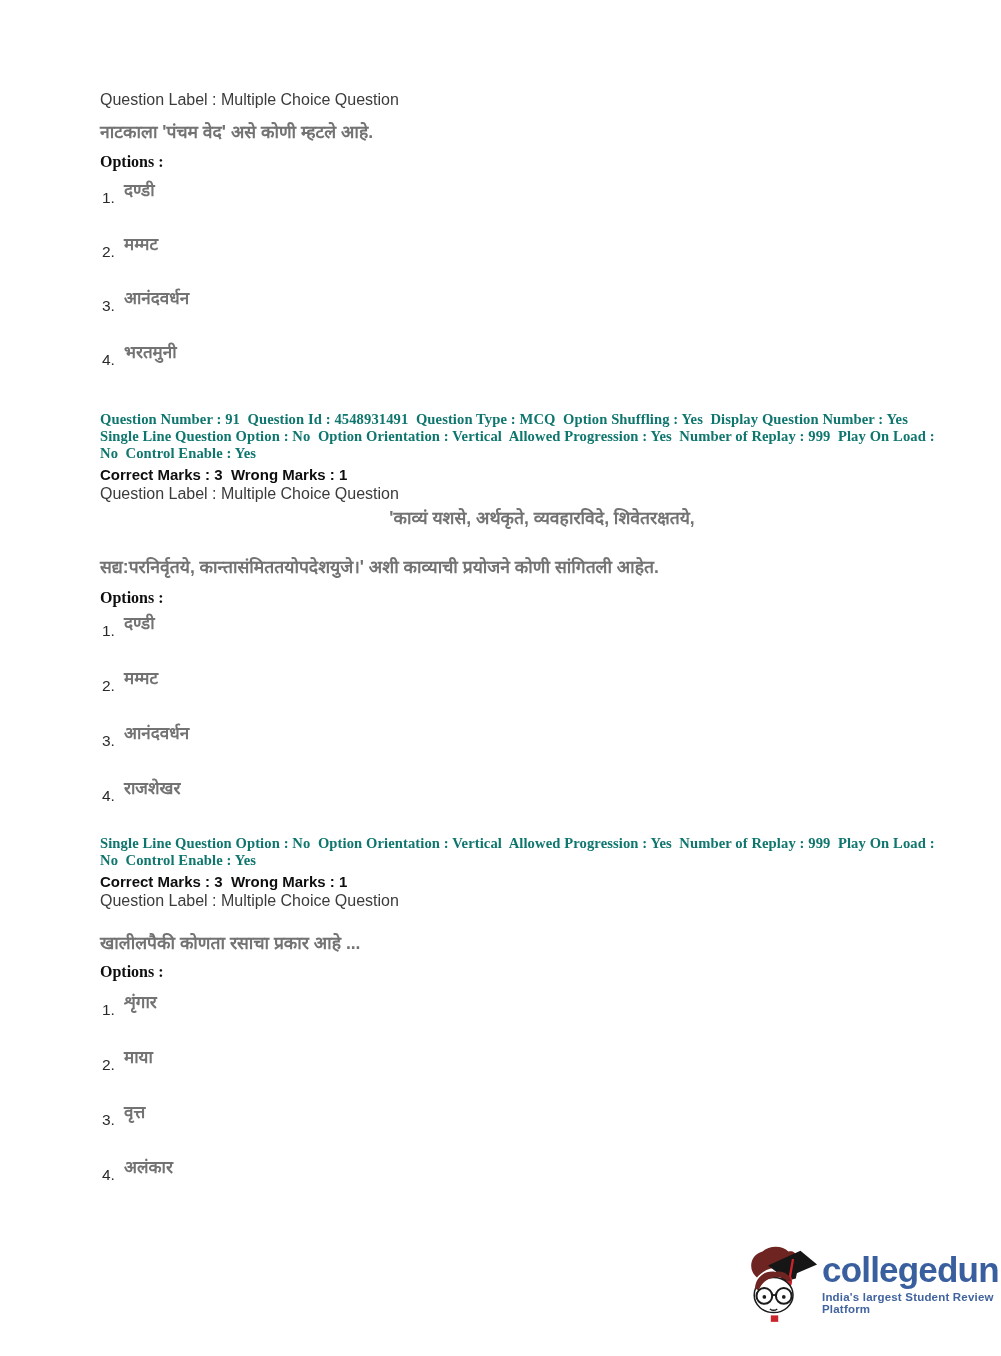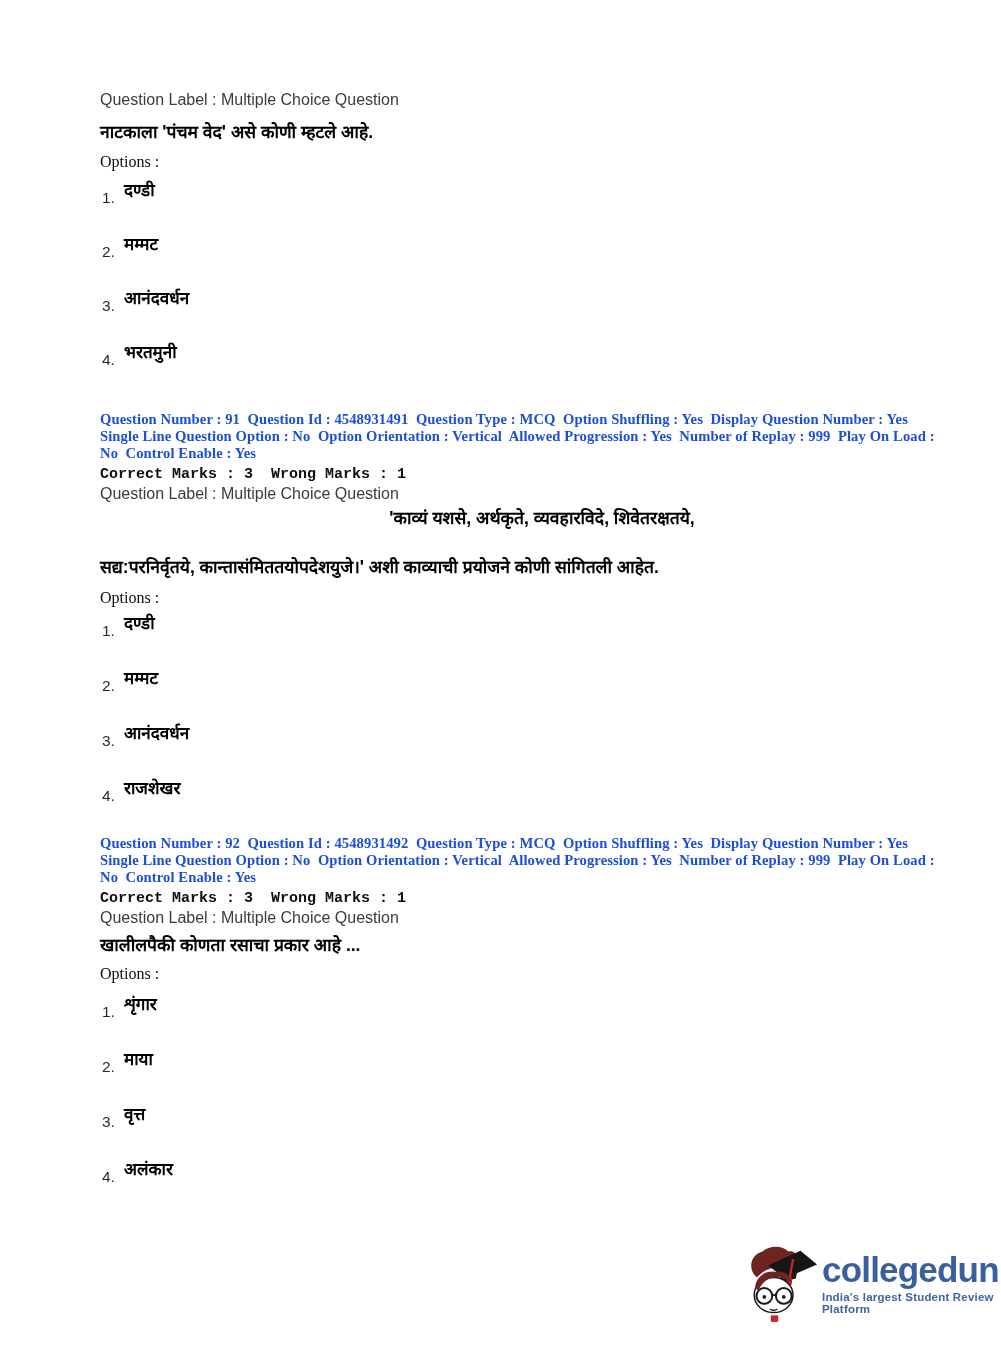--- a/index.html
+++ b/index.html
@@ -8,44 +8,44 @@
     width:1001px; height:1356px; position:relative; overflow:hidden;
     font-family:"Liberation Sans", sans-serif; color:#141414;
   }
   .section { position:absolute; left:100px; width:870px; }
   .sec-a { top:90px; }
   .sec-b { top:411px; }
   .sec-c { top:835px; }
 
   .meta {
     font-family:"Liberation Serif", serif; font-weight:bold;
-    font-size:14.6px; line-height:17px; color:#1d4ed8;
+    font-size:14.6px; line-height:17px; color:#0f766e;
     white-space:pre; letter-spacing:0.1px;
   }
   .marks {
-    font-family:Liberation Mono, monospace; font-weight:bold;
+    font-family:Liberation Sans, sans-serif; font-weight:bold;
     font-size:15px; line-height:17px; color:#0e0e0e;
     margin-top:4px; white-space:pre;
   }
   .q-label {
     font-family:"Liberation Sans", sans-serif;
     font-size:16px; line-height:20px; color:#3b3b3b; margin-top:1px;
   }
   .sec-a .q-label { margin-top:0; }
   .deva {
     font-family:"Liberation Sans", sans-serif;
-    font-weight:600; color:#000000;
+    font-weight:600; color:#737373;
   }
   .q-text { font-size:17.5px; line-height:24px; margin-top:10px; }
   .q-text.indent { padding-left:14px; }
   .q-text.cont { margin-top:25px; }
   .sec-b .q-text.first { margin-top:2px;text-align:center; }
-  .sec-c .q-text.first { margin-top:5px; }
+  .sec-c .q-text.first { margin-top:20px; }
   .options-heading {
-    font-family:"Liberation Serif", serif; font-weight:normal;
+    font-family:"Liberation Serif", serif; font-weight:bold;
     font-size:16px; line-height:20px; color:#0e0e0e; margin-top:8px;
   }
   .sec-b .options-heading { margin-top:9px; }
   .sec-c .options-heading { margin-top:7px; }
 
   .option { position:relative; height:30px; width:400px; }
   .opt-first { margin-top:5px; }
   .sec-b .opt-first { margin-top:2px; }
   .sec-c .opt-first { margin-top:7px; }
   .opt-gap { margin-top:24px; }
@@ -118,21 +118,20 @@
     <span class="opt-num">3.</span>
     <span class="opt-text deva">आनंदवर्धन</span>
   </div>
   <div class="option opt-gap">
     <span class="opt-num">4.</span>
     <span class="opt-text deva">राजशेखर</span>
   </div>
 </section>
 
 <section class="section sec-c">
-  <p class="meta">Question Number : 92  Question Id : 4548931492  Question Type : MCQ  Option Shuffling : Yes  Display Question Number : Yes</p>
   <p class="meta">Single Line Question Option : No  Option Orientation : Vertical  Allowed Progression : Yes  Number of Replay : 999  Play On Load :</p>
   <p class="meta">No  Control Enable : Yes</p>
   <p class="marks">Correct Marks : 3  Wrong Marks : 1</p>
   <p class="q-label">Question Label : Multiple Choice Question</p>
   <p class="deva q-text first">खालीलपैकी  कोणता  रसाचा  प्रकार  आहे  ...</p>
   <p class="options-heading">Options :</p>
   <div class="option opt-first">
     <span class="opt-num">1.</span>
     <span class="opt-text deva">शृंगार</span>
   </div>

